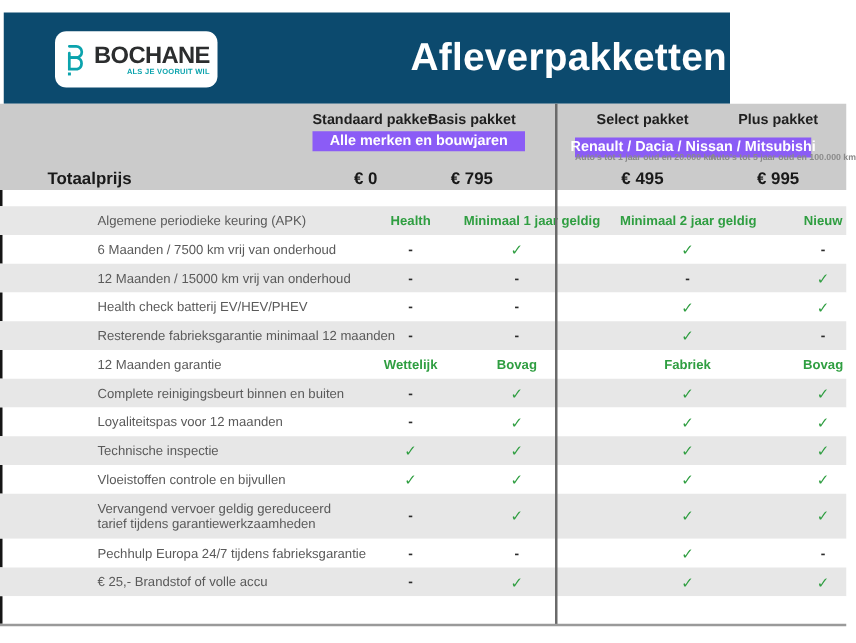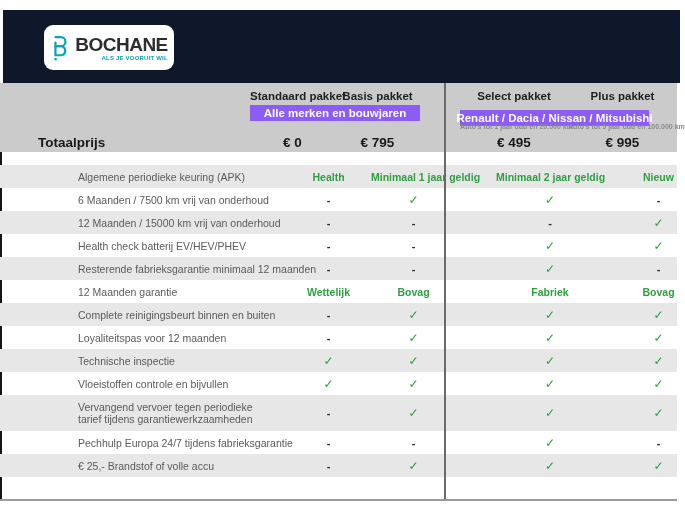--- a/index.html
+++ b/index.html
@@ -5,22 +5,22 @@
   * { box-sizing: border-box; margin: 0; padding: 0; }
   html, body { width: 685px; height: 514px; }
   body {
     background: #ffffff;
     font-family: "Liberation Sans", sans-serif;
     position: relative;
     overflow: hidden;
   }
   
   .topbar {
-    position: absolute; left: 3px; top: 10px; width: 677px; height: 73px;
-    background: #0f172a;
+    position: absolute; left: 3px; top: 10px; width: 581px; height: 73px;
+    background: #0c4a6e;
   }
   .logo-box {
     position: absolute; left: 41px; top: 15px; width: 130px; height: 45px;
     background: #ffffff; border-radius: 9px;
     display: flex; align-items: center; justify-content: center; gap: 5px;
   }
   .logo-icon { width: 20px; height: 28px; flex: 0 0 auto; }
   .logo-texts { display: flex; flex-direction: column; align-items: flex-end; }
   .logo-name {
     font-size: 19px; font-weight: bold; color: #2b2d2e; letter-spacing: -0.5px;
@@ -126,20 +126,21 @@
     <svg class="logo-icon" viewBox="0 0 22 30" fill="none" xmlns="http://www.w3.org/2000/svg">
       <path d="M6 3 H12 A5 5 0 0 1 12 13 H6" stroke="#0ba3ad" stroke-width="2.4" fill="none" stroke-linecap="round"></path>
       <path d="M6 13 H13 A5.2 5.2 0 0 1 13 23 H6 V9" stroke="#0ba3ad" stroke-width="2.4" fill="none" stroke-linecap="round"></path>
       <rect x="4.8" y="26" width="2.6" height="2.6" fill="#0ba3ad"></rect>
     </svg>
     <div class="logo-texts">
       <span class="logo-name">BOCHANE</span>
       <span class="logo-tagline">ALS JE VOORUIT WIL</span>
     </div>
   </div>
+  <div class="page-title">Afleverpakketten</div>
 </div>
 
 <div class="head-block">
   <div class="col-label c0">Standaard pakket</div>
   <div class="col-label c1">Basis pakket</div>
   <div class="col-label c2">Select pakket</div>
   <div class="col-label c3">Plus pakket</div>
 
   <div class="group-band g0">Alle merken en bouwjaren</div>
   <div class="group-band g1">Renault / Dacia / Nissan / Mitsubishi</div>
@@ -220,21 +221,21 @@
       <div class="cell val v3 check">✓</div>
     </div>
     <div class="row plain">
       <div class="cell label">Vloeistoffen controle en bijvullen</div>
       <div class="cell val v0 check">✓</div>
       <div class="cell val v1 check">✓</div>
       <div class="cell val v2 check">✓</div>
       <div class="cell val v3 check">✓</div>
     </div>
     <div class="row shade tall">
-      <div class="cell label">Vervangend vervoer tegen periodieke tarief tijdens garantiewerkzaamheden</div>
+      <div class="cell label">Vervangend vervoer geldig gereduceerd tarief tijdens garantiewerkzaamheden</div>
       <div class="cell val v0 dash">-</div>
       <div class="cell val v1 check">✓</div>
       <div class="cell val v2 check">✓</div>
       <div class="cell val v3 check">✓</div>
     </div>
     <div class="row plain">
       <div class="cell label">Pechhulp Europa 24/7 tijdens fabrieksgarantie</div>
       <div class="cell val v0 dash">-</div>
       <div class="cell val v1 dash">-</div>
       <div class="cell val v2 check">✓</div>

